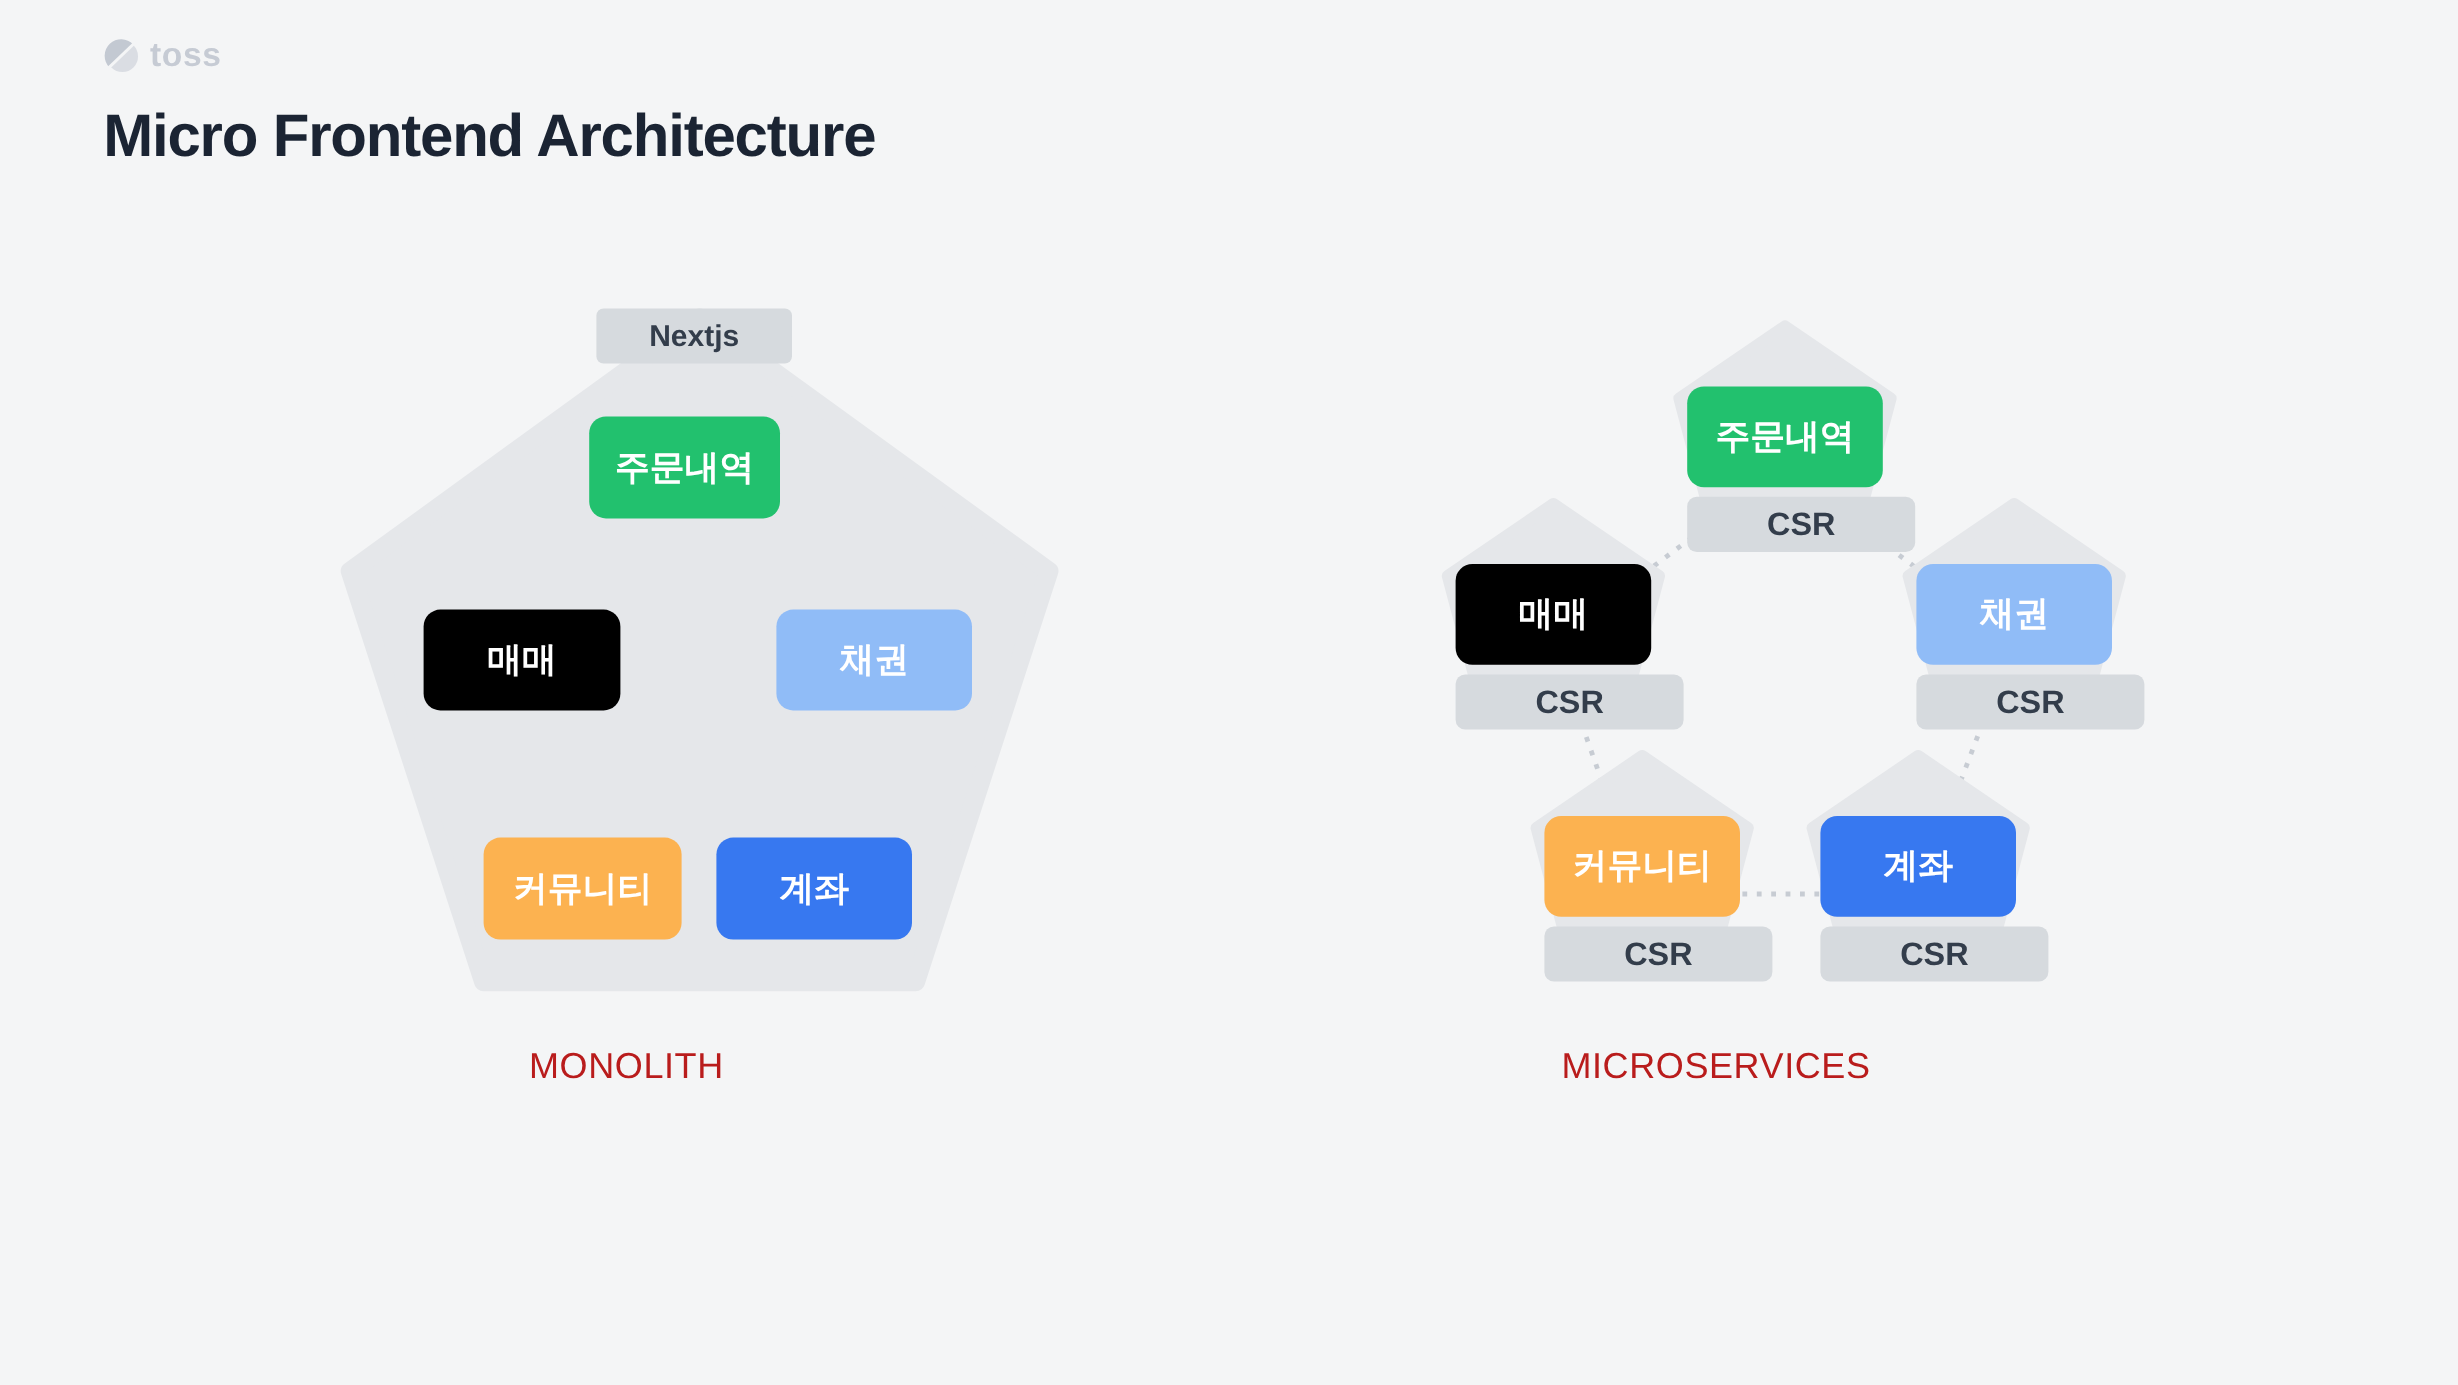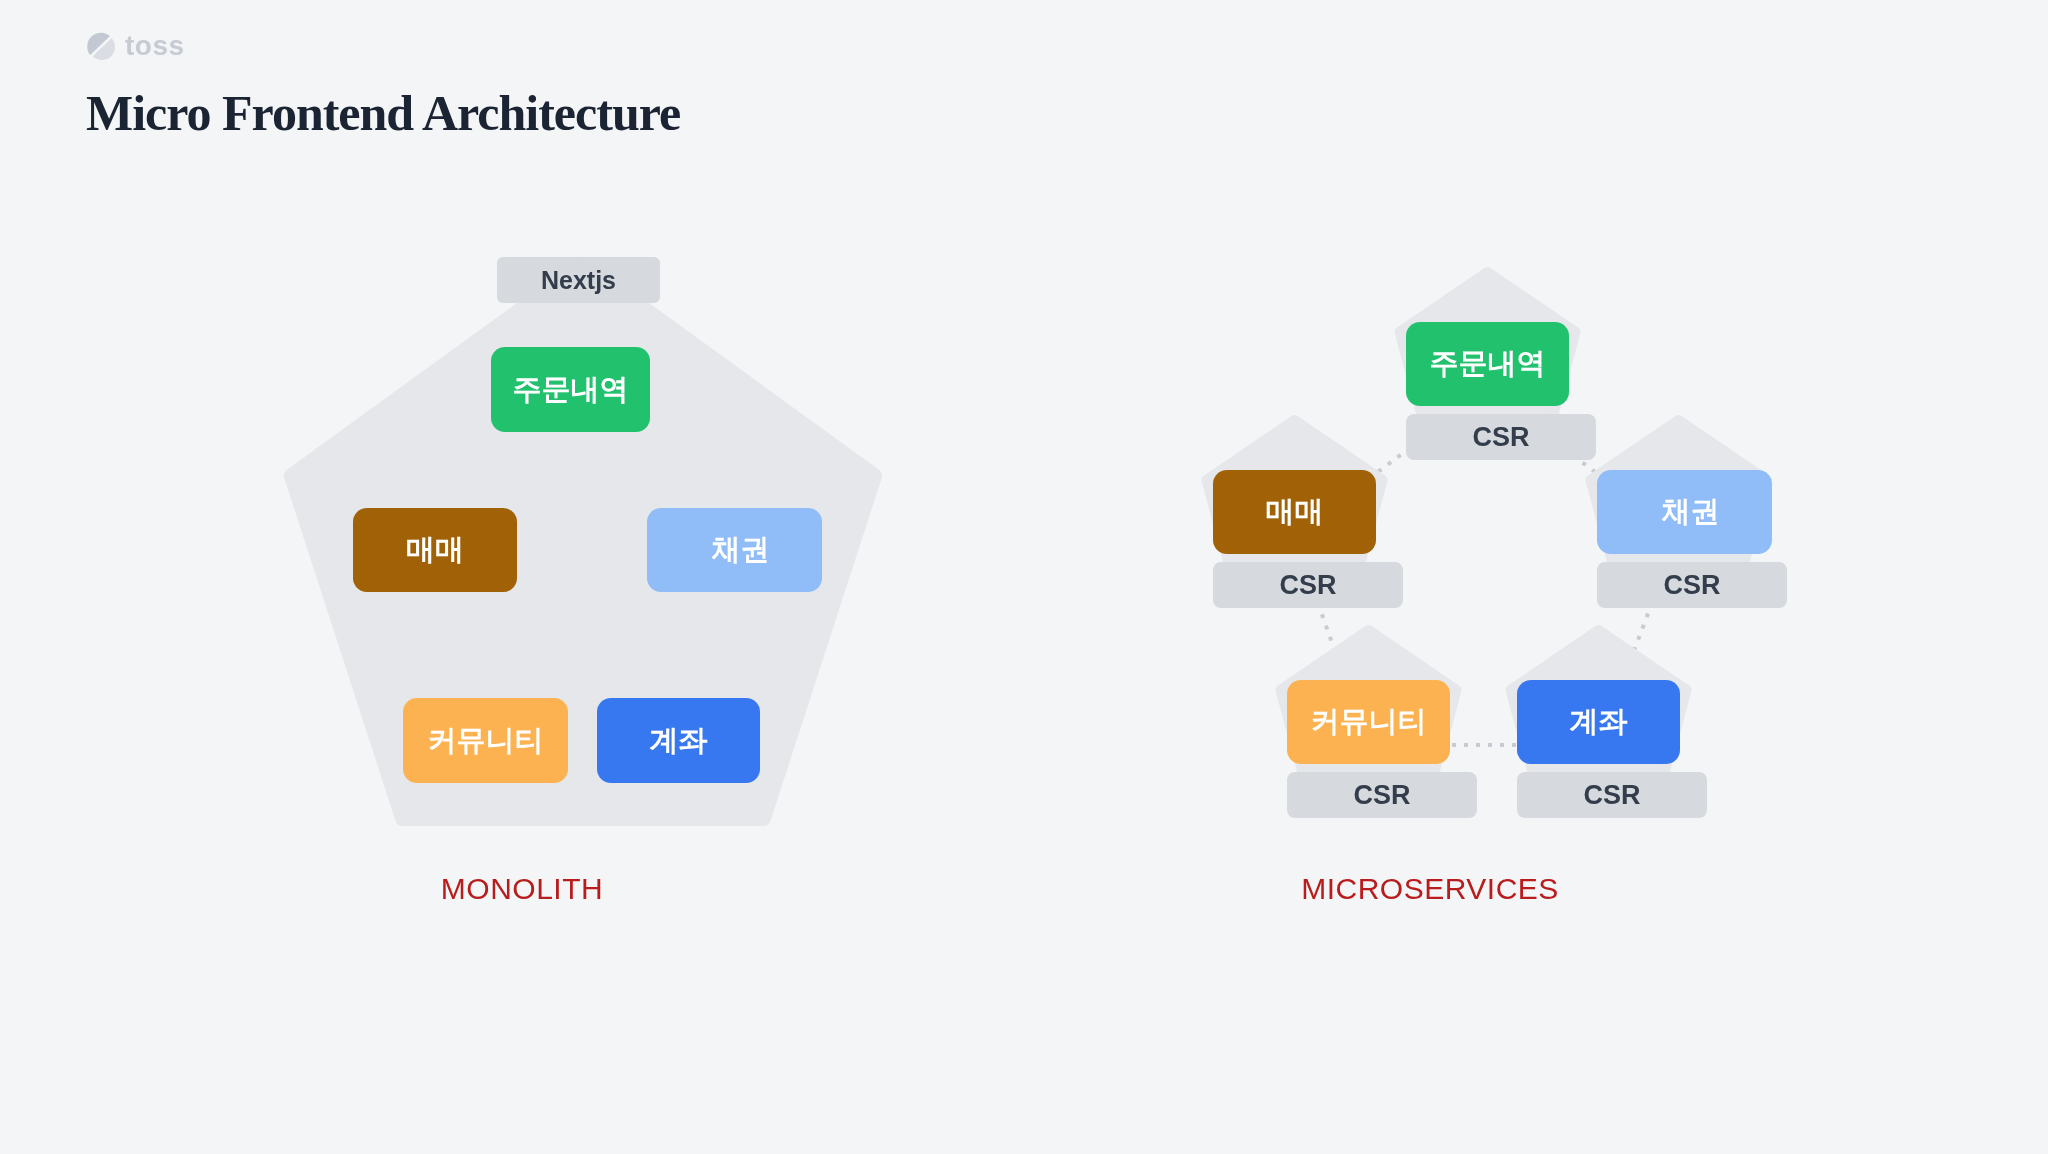--- a/index.html
+++ b/index.html
@@ -6,36 +6,36 @@
   .slide{
     position:relative;width:2048px;height:1154px;overflow:hidden;
     background:#f4f5f6;
     font-family:"Liberation Sans","DejaVu Sans",sans-serif;
   }
   
   .logo{position:absolute;left:86px;top:30px;display:flex;align-items:center;gap:7px;}
   .logo-text{font-size:28px;font-weight:600;color:#c6cbd4;letter-spacing:0.5px;}
   .title{
     position:absolute;left:86px;top:84px;
-    font-size:50px;font-weight:700;color:#1b2433;letter-spacing:-1px;font-family:Liberation Serif, serif;
+    font-size:50px;font-weight:700;color:#1b2433;letter-spacing:-1px;
   }
   
   .shape-layer{position:absolute;left:0;top:0;z-index:1;}
   
   .box{
     position:absolute;z-index:3;display:flex;align-items:center;justify-content:center;
     border-radius:14px;color:#ffffff;font-size:29px;font-weight:600;
   }
   .graybox{
     position:absolute;z-index:3;display:flex;align-items:center;justify-content:center;
     background:#d6dade;color:#333d4b;border-radius:8px;font-weight:600;
   }
   .c-green{background:#22c16e;}
-  .c-red{background:#a16207;}
-  .c-ltblue{background:#90bcf7;padding-left:12px;}
+  .c-red{background:#000000;}
+  .c-ltblue{background:#90bcf7;}
   .c-orange{background:#fcb250;}
   .c-blue{background:#3778f0;}
   
   .mono-nextjs{left:497px;top:257px;width:163px;height:46px;font-size:25px;font-weight:700;border-radius:6px;}
   .mono-orders   {left:491px;top:347px;width:159px;height:85px;}
   .mono-trading  {left:353px;top:508px;width:164px;height:84px;}
   .mono-bonds    {left:647px;top:508px;width:163px;height:84px;}
   .mono-community{left:403px;top:698px;width:165px;height:85px;}
   .mono-account  {left:597px;top:698px;width:163px;height:85px;}
   

